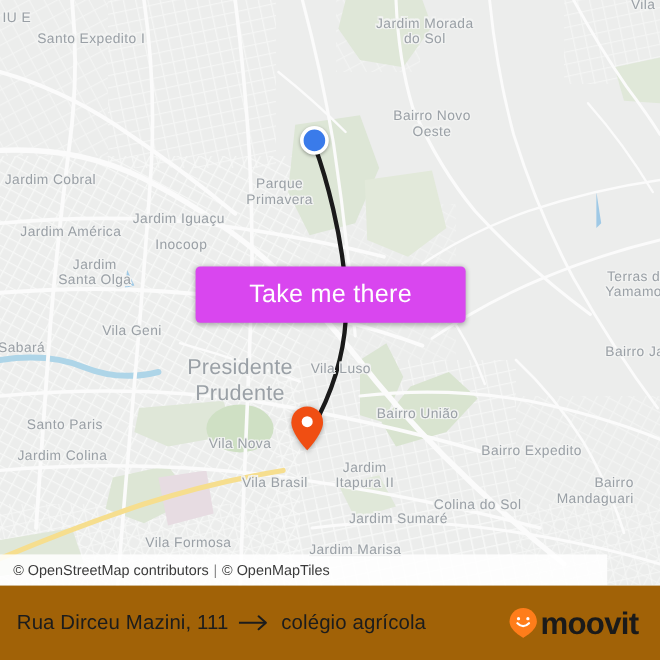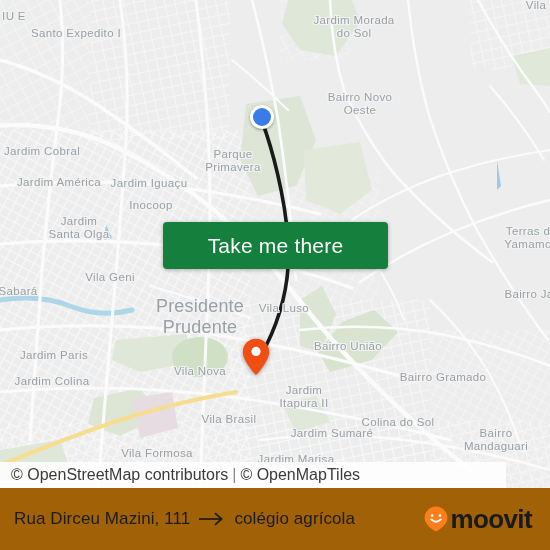--- a/index.html
+++ b/index.html
@@ -64,41 +64,41 @@
     width: 28px; height: 38px;
     margin-left: -14px; margin-top: -36px;
     filter: drop-shadow(0 1px 2px rgba(0,0,0,.35));
   }
 
   
   #cta-button {
     position: absolute;
     left: 163px; top: 222px;
     width: 225px; height: 47px;
-    background: #15803d;
+    background: #d946ef;
     border: none;
     border-radius: 4px;
     color: #ffffff;
     font-family: "Liberation Sans", sans-serif;
     font-size: 21px;
     letter-spacing: 0.2px;
     cursor: pointer;
     box-shadow: 0 1px 4px rgba(0,0,0,.3);
     display: flex; align-items: center; justify-content: center;
   }
 
   
   #attribution {
     position: absolute;
     left: 0; top: 462px;
     width: 506px; height: 26px;
     background: rgba(255,255,255,.86);
     display: flex; align-items: center;
     padding-left: 11px;
-    font-size: 16px;
+    font-size: 12px;
     color: #3b3b3b;
     white-space: nowrap;
   }
   #attribution .sep { margin: 0 4px; color: #8a8a8a; }
 
   
   #footer {
     position: absolute;
     left: 0; top: 488px;
     width: 550px; height: 62px;
@@ -224,41 +224,41 @@
         <div class="map-label" style="left: 76px; top: 33px;">Santo Expedito I</div>
         <div class="map-label" style="left: 42px; top: 115px; margin-top: 36px;">Jardim Cobral</div>
         <div class="map-label" style="left: 354px; top: 27px;">Jardim Morada
 do Sol</div>
         <div class="map-label" style="left: 536px; top: 5px;">Vila</div>
         <div class="map-label" style="left: 360px; top: 104px;">Bairro Novo
 Oeste</div>
         <div class="map-label" style="left: 233px; top: 161px;">Parque
 Primavera</div>
         <div class="map-label" style="left: 149px; top: 183px; text-align: right;">Jardim Iguaçu</div>
-        <div class="map-label" style="left: 59px; top: 182px;">Jardim América</div>
+        <div class="map-label" style="left: 59px; top: 194px;">Jardim América</div>
         <div class="map-label" style="left: 151px; top: 205px;">Inocoop</div>
         <div class="map-label" style="left: 79px; top: 228px;">Jardim
 Santa Olga</div>
         <div class="map-label" style="left: 110px; top: 249px; margin-top: 28px;">Vila Geni</div>
         <div class="map-label" style="left: 18px; top: 291px;">Sabará</div>
         <div class="map-label" style="left: 528px; top: 238px;">Terras d
 Yamamo</div>
         <div class="map-label" style="left: 284px; top: 308px;">Vila Luso</div>
         <div class="map-label" style="left: 529px; top: 294px;">Bairro Ja</div>
-        <div class="map-label" style="left: 54px; top: 355px;">Jardim Paris</div>
+        <div class="map-label" style="left: 54px; top: 355px;">Santo Paris</div>
         <div class="map-label" style="left: 52px; top: 381px;">Jardim Colina</div>
         <div class="map-label" style="left: 200px; top: 371px; text-align: center;">Vila Nova</div>
-        <div class="map-label" style="left: 229px; top: 403px; margin-top: 16px;">Vila Brasil</div>
+        <div class="map-label" style="left: 229px; top: 403px;">Vila Brasil</div>
         <div class="map-label" style="left: 348px; top: 346px;">Bairro União</div>
-        <div class="map-label" style="left: 443px; top: 377px;">Bairro Gramado</div>
+        <div class="map-label" style="left: 443px; top: 377px;">Bairro Expedito</div>
         <div class="map-label" style="left: 304px; top: 397px;">Jardim
 Itapura II</div>
         <div class="map-label" style="left: 292px; top: 433px; margin-left: 40px;">Jardim Sumaré</div>
         <div class="map-label" style="left: 398px; top: 422px;">Colina do Sol</div>
-        <div class="map-label" style="left: 496px; top: 440px;">Bairro
+        <div class="map-label" style="left: 496px; top: 410px; text-align: right;">Bairro
 Mandaguari</div>
         <div class="map-label" style="left: 157px; top: 453px;">Vila Formosa</div>
         <div class="map-label" style="left: 296px; top: 459px; text-decoration: underline;">Jardim Marisa</div>
         <div class="map-label city" style="left: 200px; top: 317px;">Presidente
 Prudente</div>
       </div>
 
     <div id="origin-marker" title="origin"></div>
 
     <div id="dest-marker">

